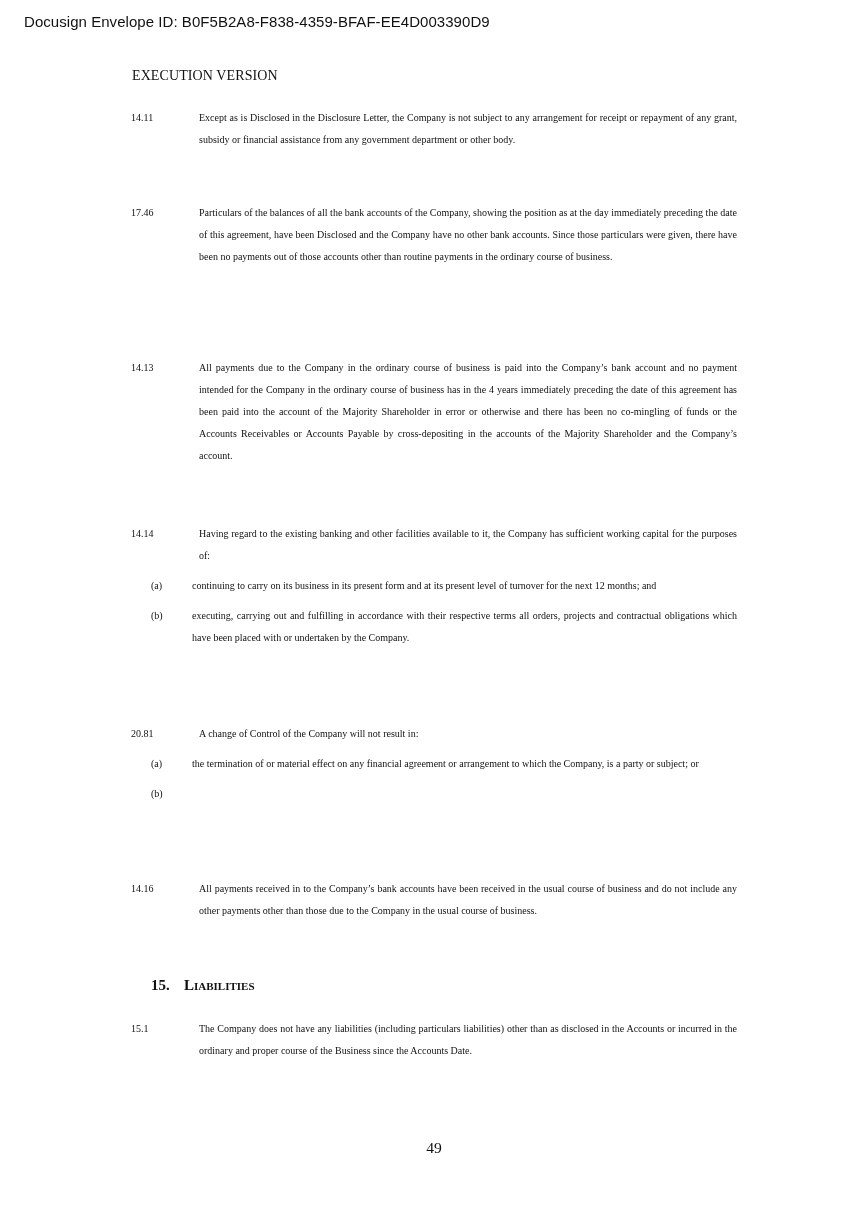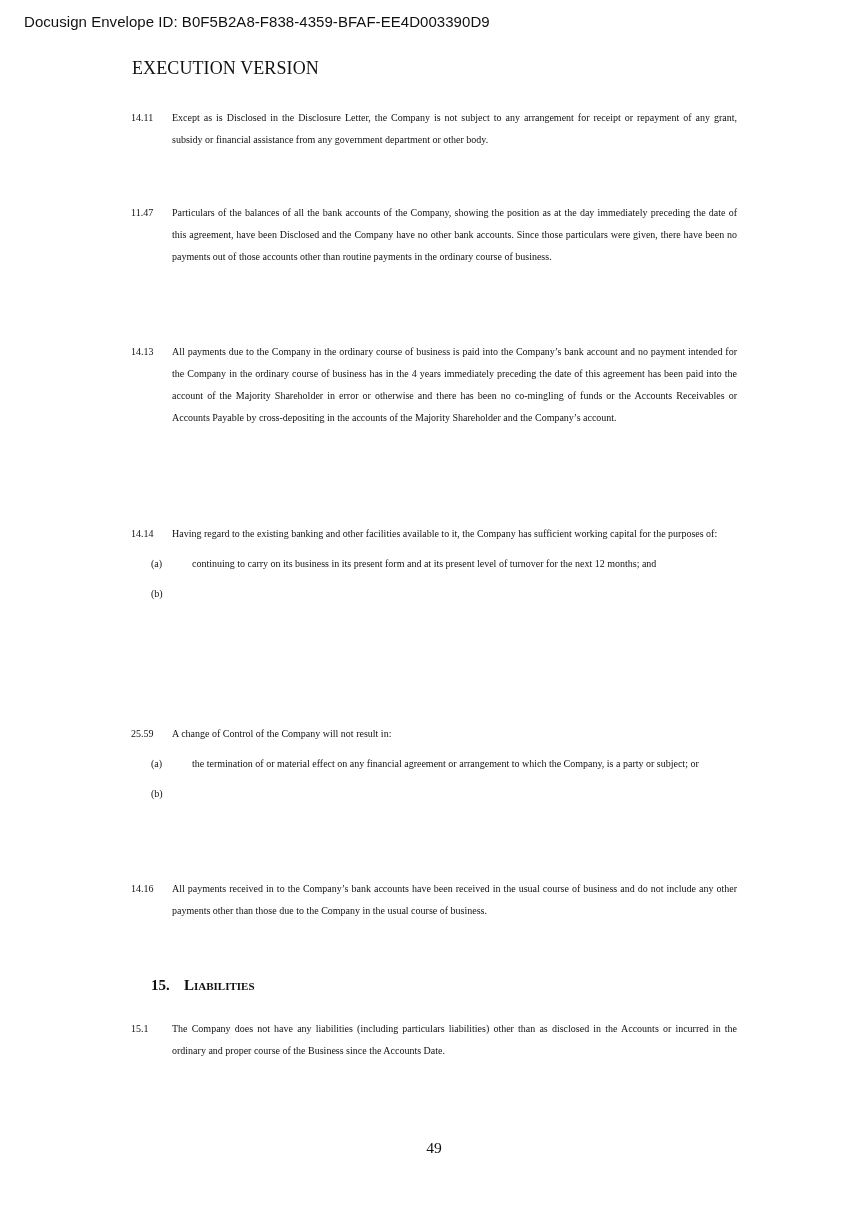--- a/index.html
+++ b/index.html
@@ -20,38 +20,38 @@
       left: 24px;
       top: 13px;
       font-family: "Liberation Sans", sans-serif;
       font-size: 15px;
       color: #111;
       letter-spacing: 0.05px;
     }
     .exec {
       position: absolute;
       left: 132px;
-      top: 58px;
-      font-size: 18px;
+      top: 68px;
+      font-size: 14px;
       letter-spacing: 0.1px;
     }
     .clause {
       position: absolute;
       left: 131px;
       width: 606px;
       font-size: 10px;
       line-height: 22px;
     }
     .clause .num {
       position: absolute;
       left: 0;
       top: 0;
     }
     .clause .body {
-      margin-left: 41px;
+      margin-left: 68px;
       text-align: justify;
     }
     .sub {
       position: relative;
       margin-top: 8px;
     }
     .sub .sublabel {
       position: absolute;
       left: 20px;
       top: 0;
@@ -93,43 +93,44 @@
 
 <div class="envelope">Docusign Envelope ID: B0F5B2A8-F838-4359-BFAF-EE4D003390D9</div>
 <div class="exec">EXECUTION VERSION</div>
 
 <div class="clause" style="top:107px;">
   <span class="num">14.11</span>
   <div class="body">Except as is Disclosed in the Disclosure Letter, the Company is not subject to any arrangement for receipt or repayment of any grant, subsidy or financial assistance from any government department or other body.</div>
 </div>
 
 <div class="clause" style="top:202px;">
-  <span class="num">11.47</span>
+  <span class="num">17.46</span>
   <div class="body">Particulars of the balances of all the bank accounts of the Company, showing the position as at the day immediately preceding the date of this agreement, have been Disclosed and the Company have no other bank accounts. Since those particulars were given, there have been no payments out of those accounts other than routine payments in the ordinary course of business.</div>
 </div>
 
-<div class="clause" style="top:341px;">
+<div class="clause" style="top:357px;">
   <span class="num">14.13</span>
   <div class="body">All payments due to the Company in the ordinary course of business is paid into the Company’s bank account and no payment intended for the Company in the ordinary course of business has in the 4 years immediately preceding the date of this agreement has been paid into the account of the Majority Shareholder in error or otherwise and there has been no co-mingling of funds or the Accounts Receivables or Accounts Payable by cross-depositing in the accounts of the Majority Shareholder and the Company’s account.</div>
 </div>
 
 <div class="clause" style="top:523px;">
   <span class="num">14.14</span>
   <div class="body">Having regard to the existing banking and other facilities available to it, the Company has sufficient working capital for the purposes of:</div>
   <div class="sub" style="margin-top:8px;">
     <span class="sublabel">(a)</span>
     <div class="subtext">continuing to carry on its business in its present form and at its present level of turnover for the next 12 months; and</div>
   </div>
   <div class="sub" style="margin-top:8px;">
     <span class="sublabel">(b)</span>
+    <div class="subtext">executing, carrying out and fulfilling in accordance with their respective terms all orders, projects and contractual obligations which have been placed with or undertaken by the Company.</div>
   </div>
 </div>
 
 <div class="clause" style="top:723px;">
-  <span class="num">25.59</span>
+  <span class="num">20.81</span>
   <div class="body">A change of Control of the Company will not result in:</div>
   <div class="sub" style="margin-top:8px;">
     <span class="sublabel">(a)</span>
     <div class="subtext">the termination of or material effect on any financial agreement or arrangement to which the Company, is a party or subject; or</div>
   </div>
   <div class="sub" style="margin-top:8px;">
     <span class="sublabel">(b)</span>
   </div>
 </div>
 

